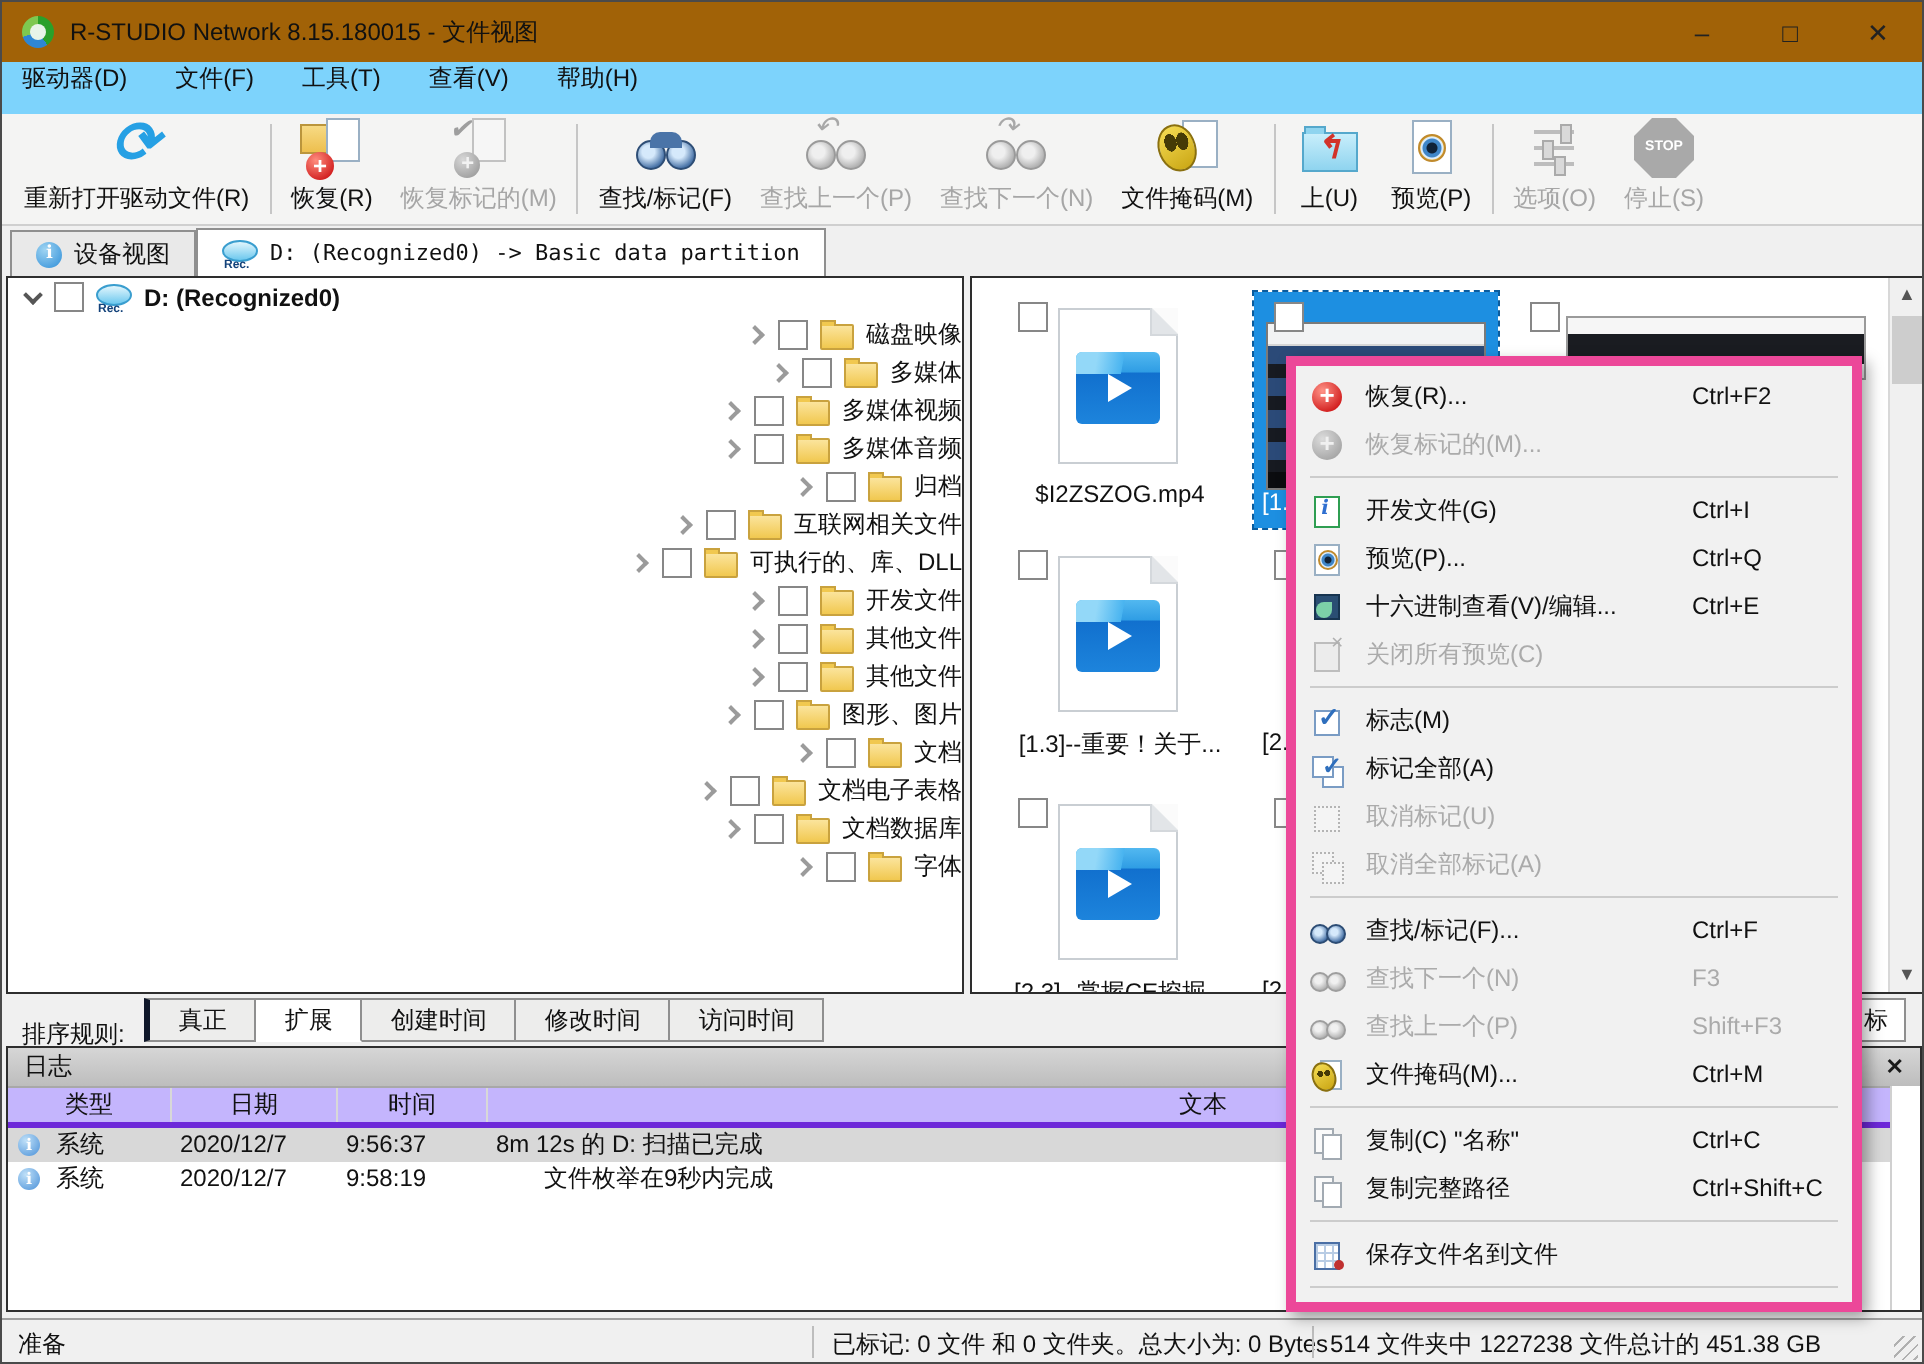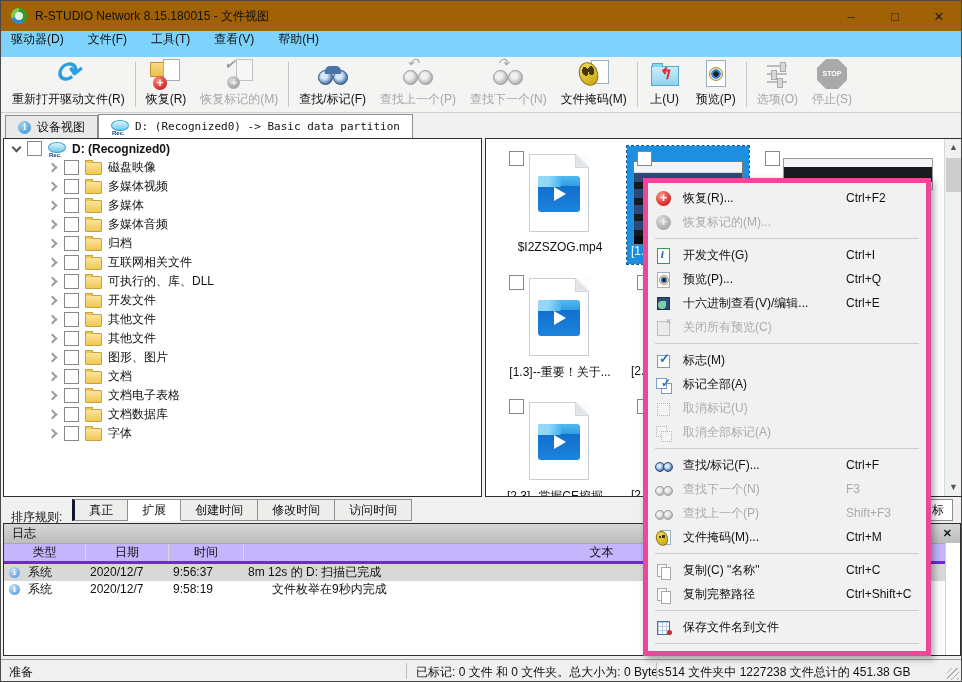--- a/index.html
+++ b/index.html
@@ -64,21 +64,21 @@
   .vtab.active{background:#fff;height:23px;font-family:"DejaVu Sans Mono",monospace;font-size:11px;}
   .dev-ic{width:13px;height:13px;border-radius:50%;background:radial-gradient(circle at 35% 30%,#9fd4f2,#2e8ed8);position:relative;flex:0 0 13px;}
   .dev-ic::before{content:"i";color:#fff;font:bold 9px/13px "DejaVu Serif",serif;position:absolute;left:5px;}
   .rec-disk{width:18px;height:14px;position:relative;flex:0 0 18px;}
   .rec-disk::before{content:"";position:absolute;top:0;left:0;right:0;height:9px;border-radius:50%;
      background:linear-gradient(#e2f6fd,#6cc8ee);border:1px solid #3a9ecf;}
   .rec-txt{position:absolute;bottom:-2px;left:1px;font:bold 6px "Liberation Sans",sans-serif;color:#13427a;}
   
   .treepanel{position:absolute;left:2px;top:137px;width:477px;height:357px;background:#fff;border:1px solid #2e2e2e;overflow:hidden;}
   .tree-row{display:flex;align-items:center;height:19px;padding-left:8px;gap:6px;}
-  .tree-row.child{padding-left:45px;}
+  .tree-row.child{padding-left:26px;justify-content:flex-end;}
   .tree-row .lbl{white-space:nowrap;}
   .tree-row.root .lbl{font-weight:bold;}
   .chev{width:9px;height:9px;position:relative;flex:0 0 9px;}
   .chev::before{content:"";position:absolute;width:5px;height:5px;border-right:2px solid #9b9b9b;border-bottom:2px solid #9b9b9b;transform:rotate(-45deg);left:0;top:1px;}
   .chev.down::before{transform:rotate(45deg);border-color:#565656;left:1px;top:0;}
   .cbx{width:13px;height:13px;background:#fff;border:1px solid #878787;flex:0 0 13px;display:inline-block;box-sizing:content-box;}
   .fold{width:15px;height:11px;background:linear-gradient(#fbe49c,#f1c84f);border:1px solid #c9a23e;border-radius:1px;position:relative;margin-top:2px;flex:0 0 15px;}
   .fold::before{content:"";position:absolute;top:-3px;left:-1px;width:6px;height:2px;background:#f1c84f;border:1px solid #c9a23e;border-bottom:none;}
   
   .filepanel{position:absolute;left:484px;top:137px;width:476px;height:357px;background:#fff;border:1px solid #2e2e2e;overflow:hidden;}
@@ -325,27 +325,27 @@
         <div class="tree-row child">
           <span class="chev"></span>
           <span class="cbx"></span>
           <span class="fold"></span>
           <span class="lbl">磁盘映像</span>
         </div>
         <div class="tree-row child">
           <span class="chev"></span>
           <span class="cbx"></span>
           <span class="fold"></span>
+          <span class="lbl">多媒体</span>
+        </div>
+        <div class="tree-row child">
+          <span class="chev"></span>
+          <span class="cbx"></span>
+          <span class="fold"></span>
           <span class="lbl">多媒体视频</span>
-        </div>
-        <div class="tree-row child">
-          <span class="chev"></span>
-          <span class="cbx"></span>
-          <span class="fold"></span>
-          <span class="lbl">多媒体</span>
         </div>
         <div class="tree-row child">
           <span class="chev"></span>
           <span class="cbx"></span>
           <span class="fold"></span>
           <span class="lbl">多媒体音频</span>
         </div>
         <div class="tree-row child">
           <span class="chev"></span>
           <span class="cbx"></span>

